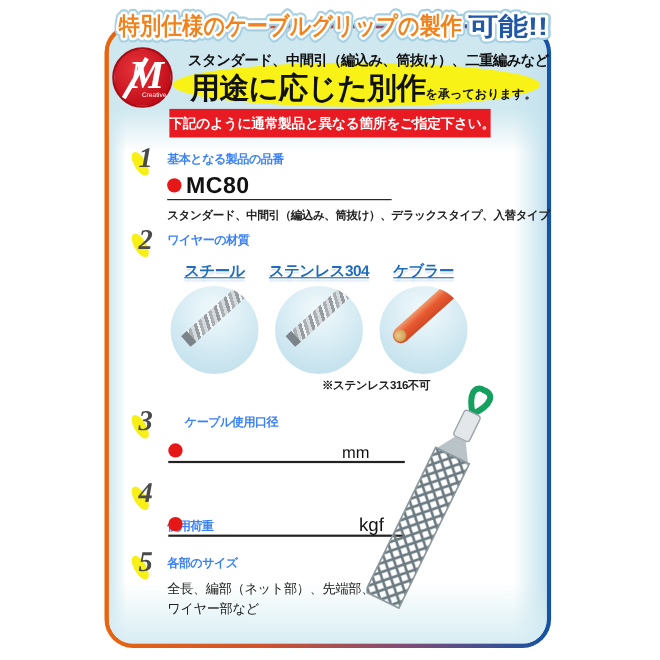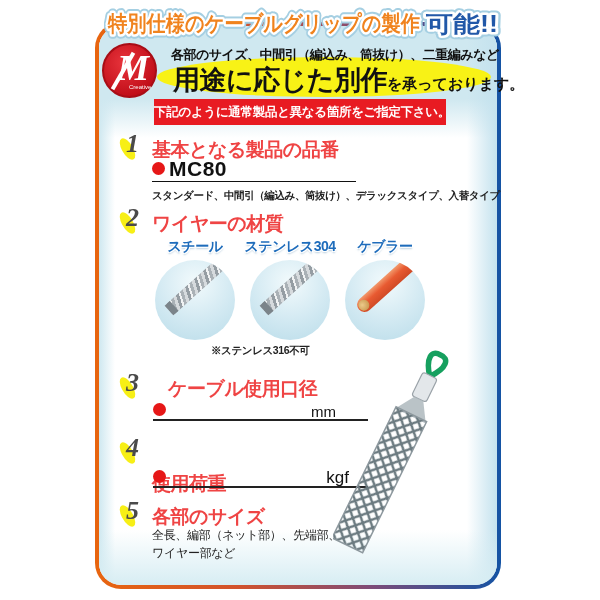--- a/index.html
+++ b/index.html
@@ -34,46 +34,46 @@
         transform:rotate(30deg);}
   .logo .cap{position:absolute;left:25px;top:39px;color:#fff;font-size:6px;}
 
   
   .intro1{position:absolute;left:171px;top:46px;z-index:3;font-weight:bold;font-size:13px;
         letter-spacing:-0.5px;color:#111;white-space:nowrap;}
   .hl-ellipse{position:absolute;left:157px;top:57px;width:334px;height:40px;border-radius:50%;
         background:#f8f216;z-index:2;}
   .intro2{position:absolute;left:173px;top:62px;z-index:3;white-space:nowrap;color:#111;}
   .intro2 .em{font-weight:bold;font-size:27px;letter-spacing:-0.5px;font-family:Liberation Serif, serif;}
-  .intro2 .tail{font-weight:bold;font-size:15px;}
+  .intro2 .tail{font-weight:bold;font-size:11px;}
 
   
   .notice{position:absolute;left:154px;top:99px;width:292px;height:26px;background:#e81b22;
         color:#fff;font-weight:bold;font-size:12.5px;letter-spacing:-0.3px;text-align:center;
         line-height:26px;white-space:nowrap;z-index:3;}
 
   
   .sec-num{position:absolute;z-index:3;font-family:"Liberation Serif",serif;font-style:italic;
         font-weight:bold;font-size:26px;color:#4a4a4a;line-height:1;}
   .sec-num .swoosh{position:absolute;left:-4px;top:6px;width:11px;height:24px;background:#f7ef16;
         border-radius:45% 55% 45% 55%;transform:rotate(-28deg);z-index:-1;}
-  .sec-title{position:absolute;z-index:3;font-weight:bold;font-size:19px;color:#ef4444;
+  .sec-title{position:absolute;z-index:3;font-weight:bold;font-size:11px;color:#3b82f6;
         letter-spacing:-0.5px;white-space:nowrap;}
 
   .mc-row{position:absolute;left:152px;top:158px;width:204px;display:flex;align-items:flex-end;
         border-bottom:1.5px solid #111;padding-bottom:2px;z-index:3;}
   .bullet{display:inline-block;width:13px;height:13px;border-radius:50%;background:#e61717;}
   .mc-row .bullet{margin:0 4px 4px 0;}
   .mc-value{font-weight:bold;font-size:21px;color:#111;letter-spacing:0.5px;line-height:1;}
   .note-small{position:absolute;z-index:3;font-size:10.5px;color:#222;letter-spacing:-0.4px;
         white-space:nowrap;font-weight:bold;}
 
   .mat-label{position:absolute;z-index:3;width:130px;text-align:center;font-weight:bold;
         font-size:14px;color:#1e6cbb;letter-spacing:-0.5px;white-space:nowrap;
-        text-shadow:-1px -1px 0 #fff,1px -1px 0 #fff,-1px 1px 0 #fff,1px 1px 0 #fff,0 2px 2px rgba(120,160,190,.6);}
+        text-shadow:-1px -1px 0 #fff,1px -1px 0 #fff,-1px 1px 0 #fff,1px 1px 0 #fff,0 2px 2px rgba(120,160,190,.6);text-decoration:underline;}
   .wire-circle{position:absolute;top:260px;width:80px;height:80px;border-radius:50%;overflow:hidden;
         z-index:3;background:radial-gradient(circle at 50% 28%,#f2fafc 0%,#d2e9f2 55%,#b9dcE9 100%);}
   .wire{position:absolute;transform-origin:left center;}
   .wire-steel{left:14px;top:44px;width:95px;height:13px;transform:rotate(-42deg);border-radius:2px;
         background:repeating-linear-gradient(115deg,#d6dadd 0 3px,#959da3 3px 6px,#f0f2f3 6px 8px,#aab1b6 8px 11px);}
   .wire-steel .tip{position:absolute;left:0;top:0;width:7px;height:13px;background:#7b848a;}
   .wire-kevlar{left:14px;top:42px;width:95px;height:15px;transform:rotate(-42deg);border-radius:8px;
         background:linear-gradient(180deg,#f29a6d 0%,#e85a31 45%,#d04a26 100%);}
   .wire-kevlar .core{position:absolute;left:1px;top:2px;width:11px;height:11px;border-radius:50%;
         background:radial-gradient(circle at 40% 40%,#ecca8a,#c9974f 80%);}
@@ -105,21 +105,21 @@
   <text x="322" y="31" font-size="23" textLength="72" lengthAdjust="spacingAndGlyphs" fill="#2158a8" stroke="#a5cfe2" stroke-width="9" stroke-linejoin="round" paint-order="stroke">可能!!</text>
   <text x="322" y="31" font-size="23" textLength="72" lengthAdjust="spacingAndGlyphs" fill="#2158a8" stroke="#ffffff" stroke-width="5" stroke-linejoin="round" paint-order="stroke">可能!!</text>
 </svg>
 
 <div class="logo">
   <span class="slash"></span>
   <span class="m">M</span>
   <span class="cap">Creative</span>
 </div>
 
-<div class="intro1">各部のサイズ、中間引（編込み、筒抜け）、二重編みなど</div>
+<div class="intro1">スタンダード、中間引（編込み、筒抜け）、二重編みなど</div>
 <div class="hl-ellipse"></div>
 <div class="intro2">
   <span class="em">用途に応じた別作</span><span class="tail">を承っております。</span>
 </div>
 
 <div class="notice">下記のように通常製品と異なる箇所をご指定下さい。</div>
 
 <div class="sec-num" style="left:126px;top:131px;">
   <span class="swoosh"></span><span>1</span>
 </div>
@@ -147,21 +147,21 @@
 <div class="wire-circle" style="left:250px;">
   <div class="wire wire-steel">
       <span class="tip"></span>
     </div>
 </div>
 <div class="wire-circle" style="left:345px;">
   <div class="wire wire-kevlar">
       <span class="core"></span>
     </div>
 </div>
-<div class="note-small" style="left:211px;top:344px;width:180px;text-align:left;">※ステンレス316不可</div>
+<div class="note-small" style="left:211px;top:344px;width:180px;text-align:right;">※ステンレス316不可</div>
 
 <div class="sec-num" style="left:126px;top:370px;">
   <span class="swoosh"></span><span>3</span>
 </div>
 <div class="sec-title" style="left:152px;top:376px;margin-left:16px;">ケーブル使用口径</div>
 <div class="unit-row" style="top:398px;height:21px;">
   <span class="bullet"></span>
   <span class="unit" style="font-size:15px;padding-right:32px;">mm</span>
 </div>
 

